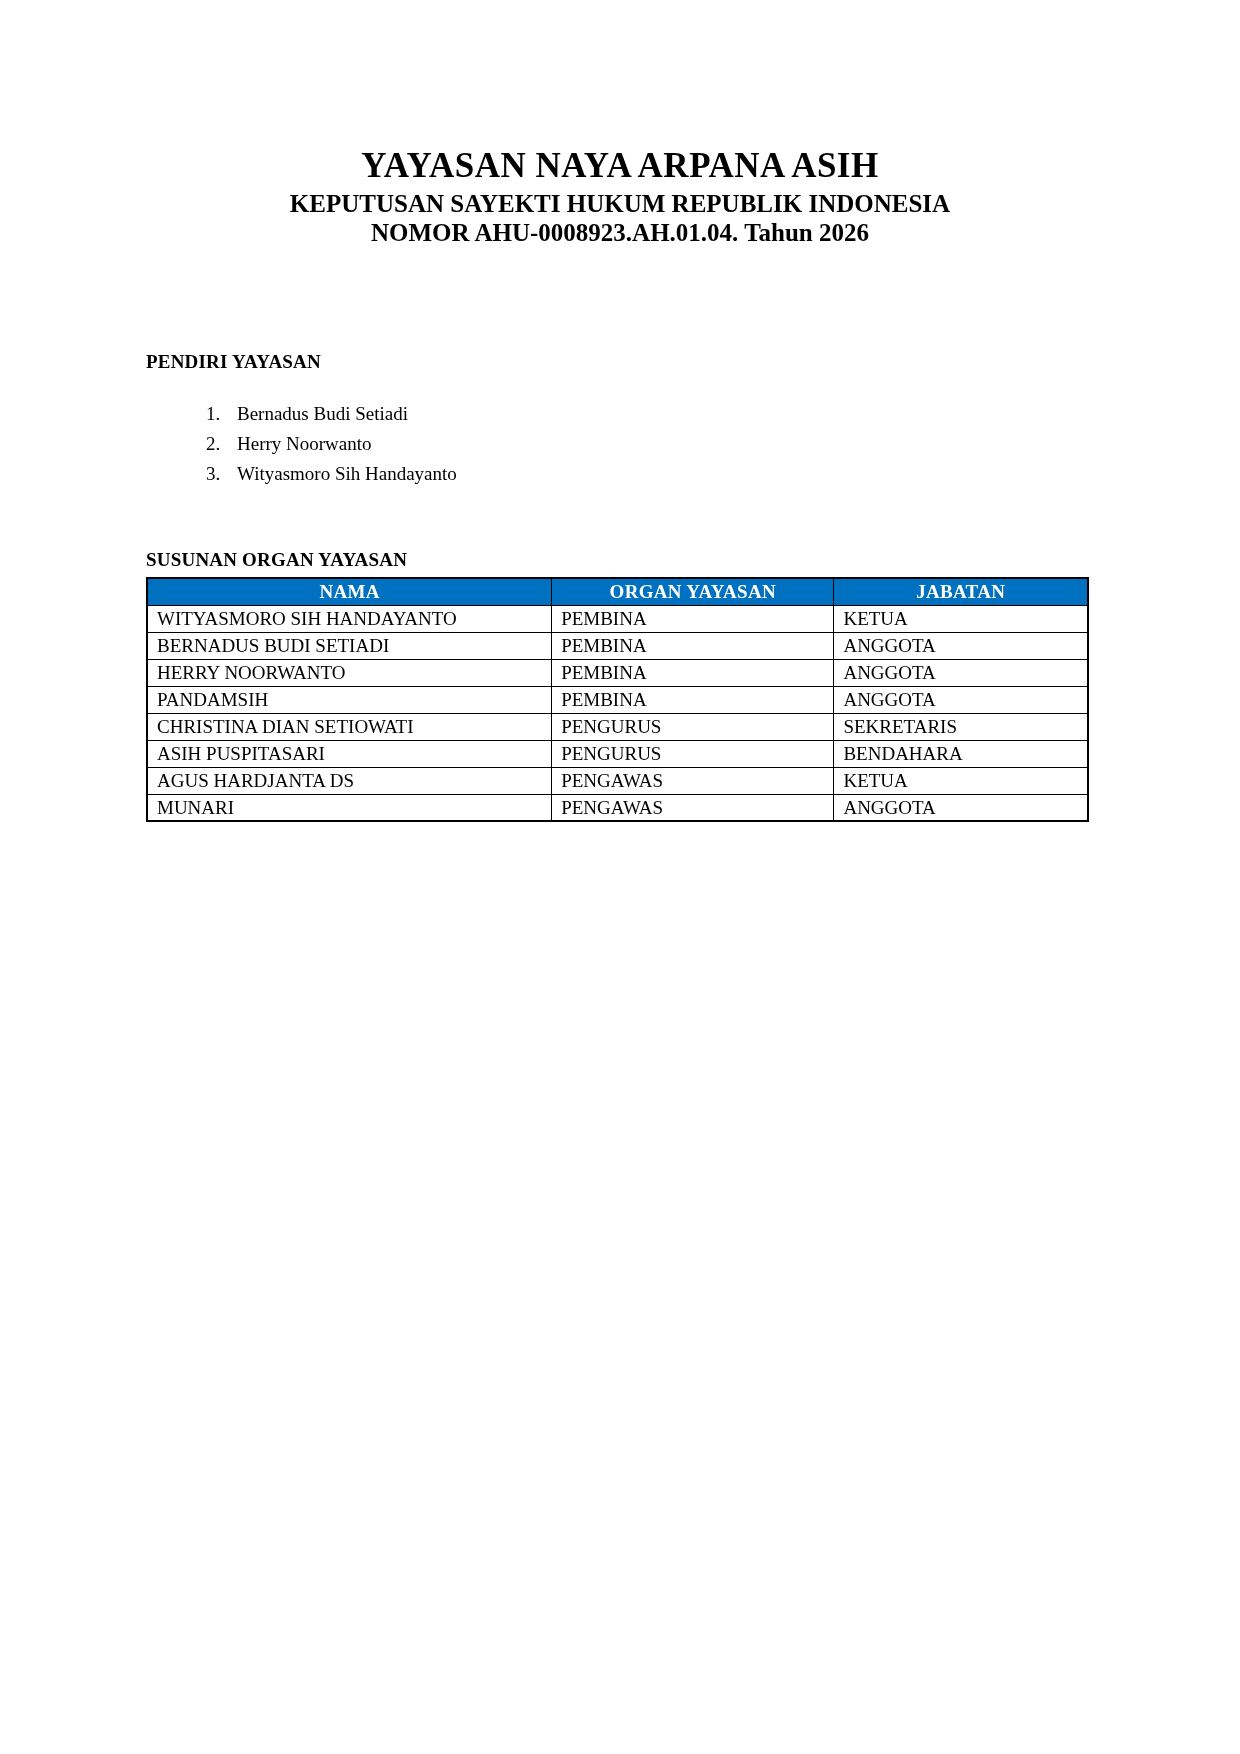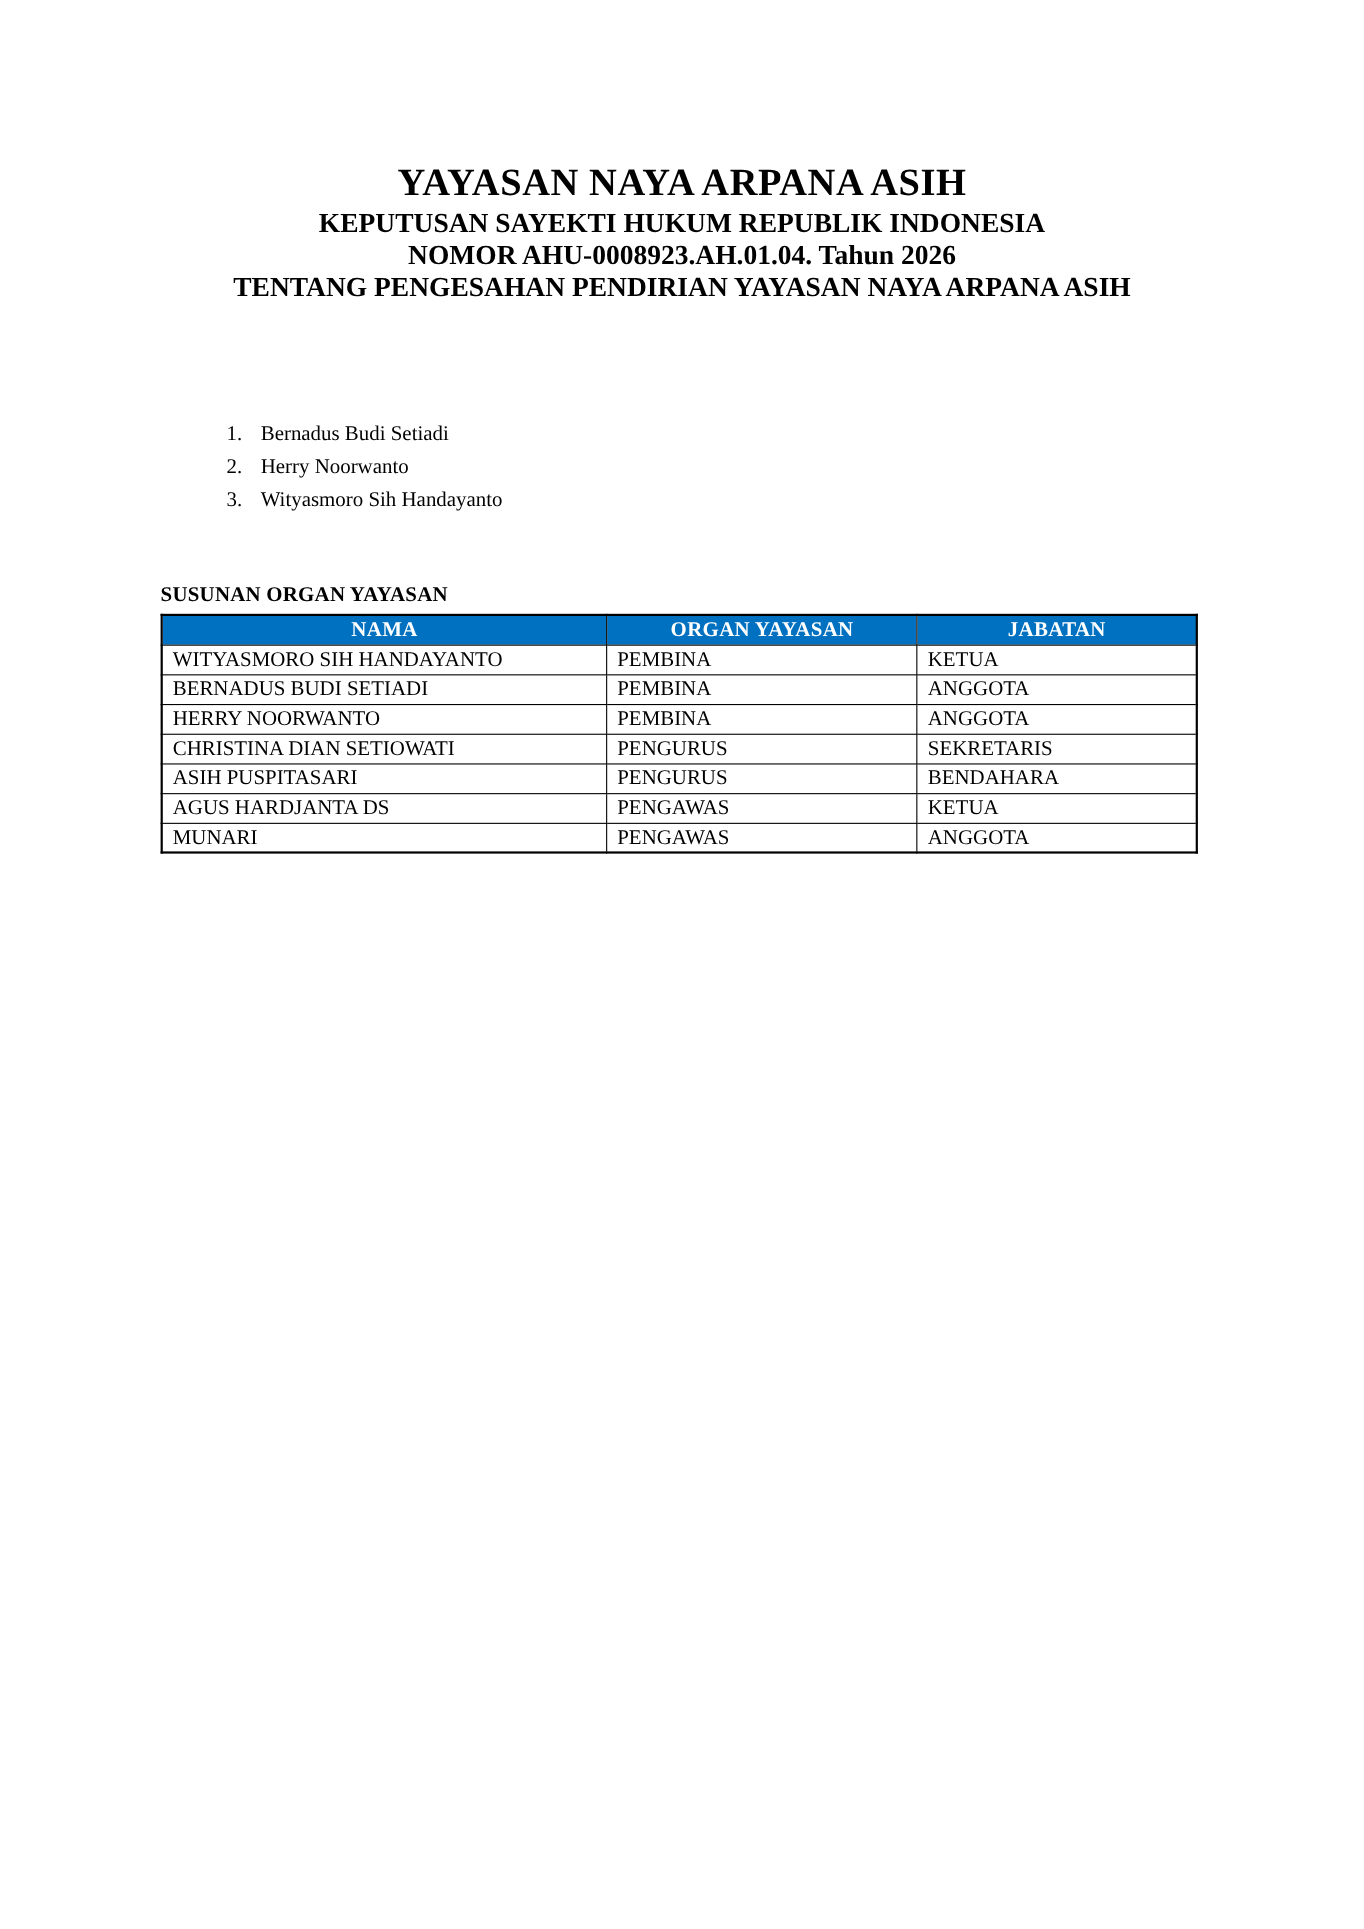--- a/index.html
+++ b/index.html
@@ -84,24 +84,24 @@
 </style>
 </head>
 <body>
 
 <div class="page">
 
   <header class="doc-header">
     <h1 class="doc-title">YAYASAN NAYA ARPANA ASIH</h1>
     <div class="doc-subtitle-line">KEPUTUSAN SAYEKTI HUKUM REPUBLIK INDONESIA</div>
     <div class="doc-subtitle-line">NOMOR AHU-0008923.AH.01.04. Tahun 2026</div>
-    <div class="doc-subtitle-line">TENTANG PENGESAHAN PENDIRIAN YAYASAN NAYA ARPANA ASIH</div>
   </header>
 
   <section class="founders-section">
+    <h2 class="section-heading">PENDIRI YAYASAN</h2>
     <ol class="founders-list">
       <li>Bernadus Budi Setiadi</li>
       <li>Herry Noorwanto</li>
       <li>Wityasmoro Sih Handayanto</li>
     </ol>
   </section>
 
   <section class="organ-section">
     <h2 class="section-heading">SUSUNAN ORGAN YAYASAN</h2>
     <table class="organ-table">
@@ -127,20 +127,25 @@
           <td>BERNADUS BUDI SETIADI</td>
           <td>PEMBINA</td>
           <td>ANGGOTA</td>
         </tr>
         <tr>
           <td>HERRY NOORWANTO</td>
           <td>PEMBINA</td>
           <td>ANGGOTA</td>
         </tr>
         <tr>
+          <td>PANDAMSIH</td>
+          <td>PEMBINA</td>
+          <td>ANGGOTA</td>
+        </tr>
+        <tr>
           <td>CHRISTINA DIAN SETIOWATI</td>
           <td>PENGURUS</td>
           <td>SEKRETARIS</td>
         </tr>
         <tr>
           <td>ASIH PUSPITASARI</td>
           <td>PENGURUS</td>
           <td>BENDAHARA</td>
         </tr>
         <tr>

